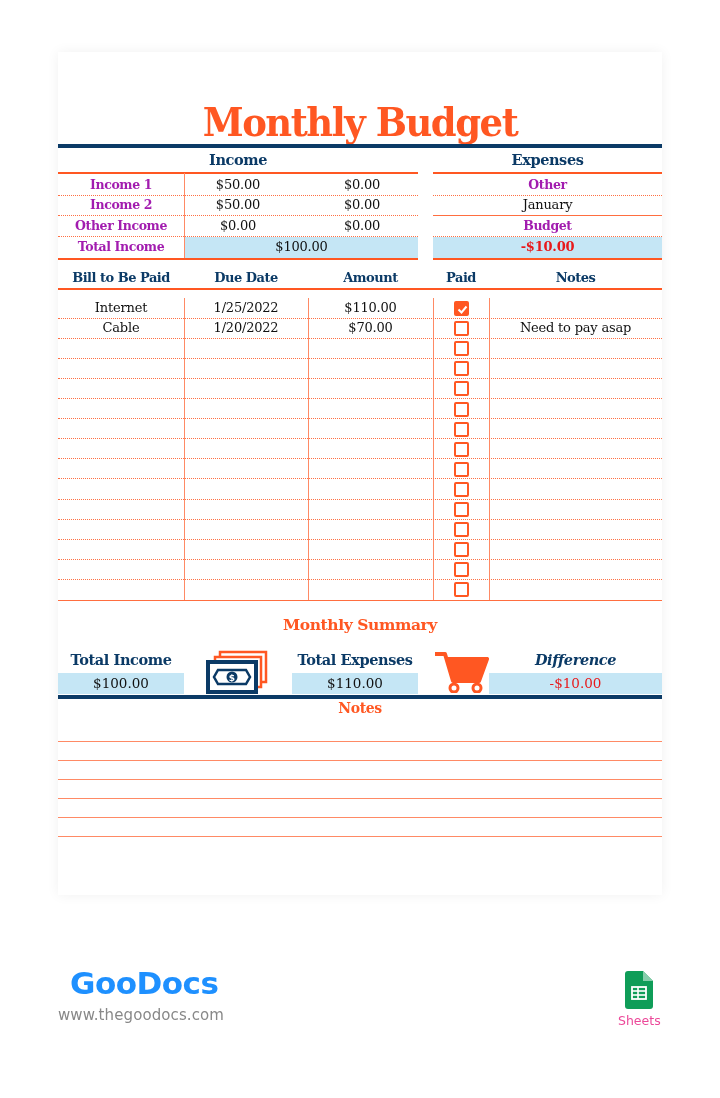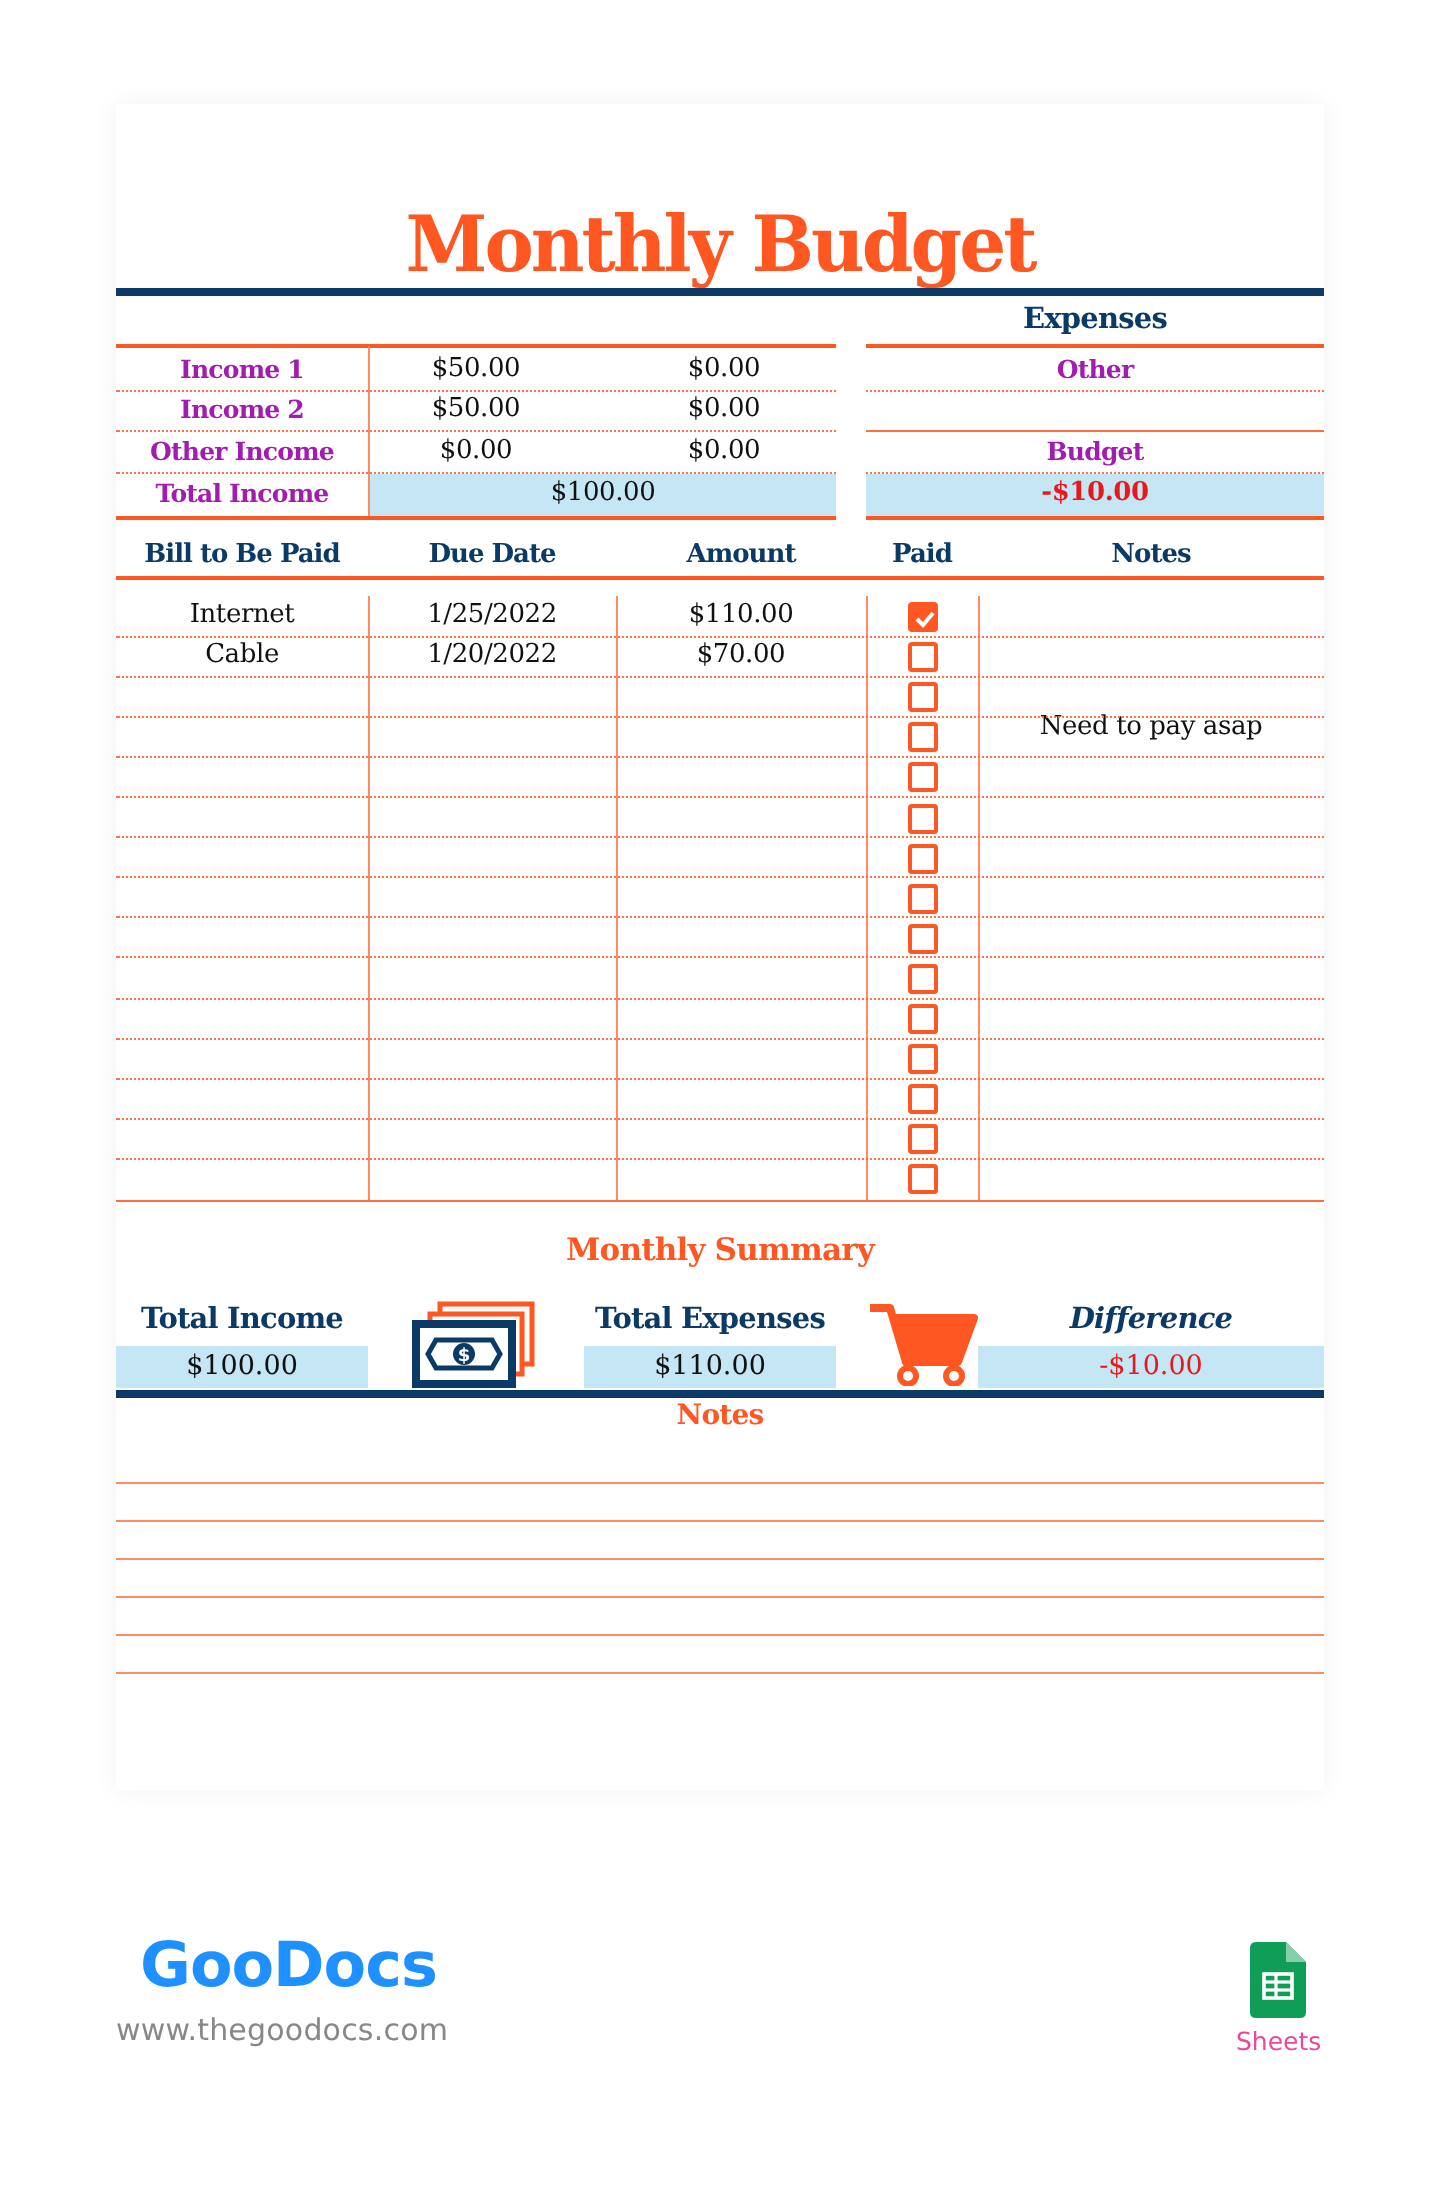--- a/index.html
+++ b/index.html
@@ -82,20 +82,21 @@
   }
 </style>
 </head>
 <body>
 
 <div class="paper">
 
   <div class="title">Monthly Budget</div>
   <div class="navy-rule" style="top:92px;"></div>
 
+  <div class="sec-head" style="left:0; width:360px; top:99px;">Income</div>
   <div class="hline solid-o" style="left:0; width:360px; top:120px;"></div>
   <div class="vline" style="left:126px; top:121px; height:86px;"></div>
 
   <div class="cell-label" style="left:0; width:126px; top:122px;">Income 1</div>
   <div class="cell-val" style="left:130px; width:100px; top:122px;">$50.00</div>
   <div class="cell-val" style="left:254px; width:100px; top:122px;">$0.00</div>
   <div class="hline dot-o" style="left:0; width:360px; top:143px;"></div>
 
   <div class="cell-label" style="left:0; width:126px; top:142px;">Income 2</div>
   <div class="cell-val" style="left:130px; width:100px; top:142px;">$50.00</div>
@@ -109,20 +110,21 @@
 
   <div class="blue-fill" style="left:127px; width:233px; top:185px; height:21px;"></div>
   <div class="cell-label" style="left:0; width:126px; top:184px;">Total Income</div>
   <div class="cell-val" style="left:127px; width:233px; top:184px;">$100.00</div>
   <div class="hline solid-o" style="left:0; width:360px; top:206px;"></div>
 
   <div class="sec-head" style="left:375px; width:229px; top:99px;">Expenses</div>
   <div class="hline solid-o" style="left:375px; width:229px; top:120px;"></div>
   <div class="cell-label" style="left:375px; width:229px; top:122px;">Other</div>
   <div class="hline dot-o" style="left:375px; width:229px; top:143px;"></div>
+  <div class="cell-val" style="left:375px; width:229px; top:142px;">January</div>
   <div class="hline solid-o1" style="left:375px; width:229px; top:163px;"></div>
   <div class="cell-label" style="left:375px; width:229px; top:163px;">Budget</div>
   <div class="hline dot-o" style="left:375px; width:229px; top:184px;"></div>
   <div class="blue-fill" style="left:375px; width:229px; top:185px; height:21px;"></div>
   <div class="cell-val" style="left:375px; width:229px; top:184px; color:#E8191B; font-weight:bold;">-$10.00</div>
   <div class="hline solid-o" style="left:375px; width:229px; top:206px;"></div>
 
   <div class="col-head" style="left:0; width:126px; top:217px;">Bill to Be Paid</div>
   <div class="col-head" style="left:126px; width:124px; top:217px;">Due Date</div>
   <div class="col-head" style="left:250px; width:125px; top:217px;">Amount</div>
@@ -188,21 +190,21 @@
         <svg width="11" height="11" viewBox="0 0 11 11">
           <path d="M1.5 5.5 L4.5 8.5 L9.5 2.5" fill="none" stroke="#fff" stroke-width="2"></path>
         </svg>
       </div>
     </div>
     <div class="hline dot-o" style="left:0; width:604px; top:265.6px;"></div>
     <div class="abs" style="left:0; top:266.1px; width:604px; height:20.1px;">
       <div class="cell-val" style="left:0px; width:126px; top:-1px; font-size:13px;">Cable</div>
       <div class="cell-val" style="left:126px; width:124px; top:-1px; font-size:13px;">1/20/2022</div>
       <div class="cell-val" style="left:250px; width:125px; top:-1px; font-size:13px;">$70.00</div>
-      <div class="cell-val" style="left:431px; width:173px; top:-1px; font-size:13px;margin-top:36px;">Need to pay asap</div>
+      <div class="cell-val" style="left:431px; width:173px; top:-1px; font-size:13px;">Need to pay asap</div>
       <div class="chk" style="left:396px; top:3px;"></div>
     </div>
     <div class="hline dot-o" style="left:0; width:604px; top:285.70000000000005px;"></div>
     <div class="abs" style="left:0; top:286.2px; width:604px; height:20.1px;">
       <div class="cell-val" style="left:0px; width:126px; top:-1px; font-size:13px;"></div>
       <div class="cell-val" style="left:126px; width:124px; top:-1px; font-size:13px;"></div>
       <div class="cell-val" style="left:250px; width:125px; top:-1px; font-size:13px;"></div>
       <div class="cell-val" style="left:431px; width:173px; top:-1px; font-size:13px;"></div>
       <div class="chk" style="left:396px; top:3px;"></div>
     </div>

